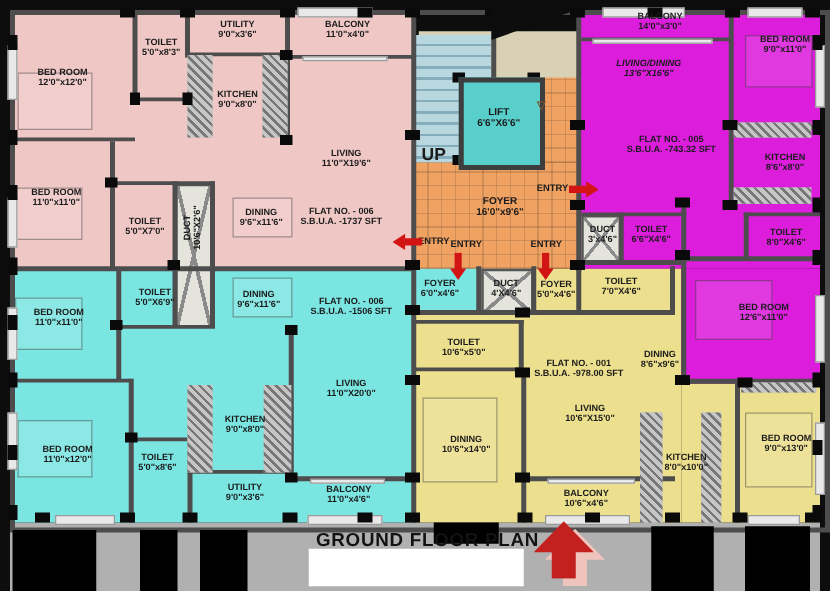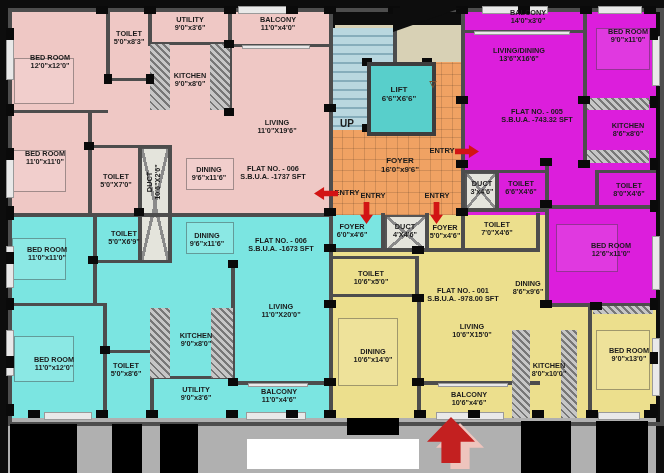--- a/index.html
+++ b/index.html
@@ -263,21 +263,21 @@
       <div class="lbl" style="left: 124px; top: 238px; font-size: 7.3px;">
         <div>TOILET</div>
         <div>5'0"X6'9"</div>
       </div>
       <div class="lbl" style="left: 207px; top: 240px; font-size: 7.3px;">
         <div>DINING</div>
         <div>9'6"x11'6"</div>
       </div>
       <div class="lbl" style="left: 281px; top: 245px; font-size: 7.3px;">
         <div>FLAT NO. - 006</div>
-        <div>S.B.U.A. -1673 SFT</div>
+        <div>S.B.U.A. -1506 SFT</div>
       </div>
       <div class="lbl" style="left: 47px; top: 254px; font-size: 7.3px;">
         <div>BED ROOM</div>
         <div>11'0"x11'0"</div>
       </div>
       <div class="lbl" style="left: 54px; top: 364px; font-size: 7.3px;">
         <div>BED ROOM</div>
         <div>11'0"x12'0"</div>
       </div>
       <div class="lbl" style="left: 126px; top: 370px; font-size: 7.3px;">
@@ -297,21 +297,21 @@
         <div>11'0"X20'0"</div>
       </div>
       <div class="lbl" style="left: 279px; top: 396px; font-size: 7.3px;">
         <div>BALCONY</div>
         <div>11'0"x4'6"</div>
       </div>
       <div class="lbl" style="left: 528px; top: 17px; font-size: 7.3px;">
         <div>BALCONY</div>
         <div>14'0"x3'0"</div>
       </div>
-      <div class="lbl" style="left: 519px; top: 55px; font-size: 7.3px;">
+      <div class="lbl" style="left: 519px; top: 55px; font-size: 7.3px; font-style: italic;">
         <div>LIVING/DINING</div>
         <div>13'6"X16'6"</div>
       </div>
       <div class="lbl" style="left: 628px; top: 36px; font-size: 7.3px;">
         <div>BED ROOM</div>
         <div>9'0"x11'0"</div>
       </div>
       <div class="lbl" style="left: 537px; top: 116px; font-size: 7.3px;">
         <div>FLAT NO. - 005</div>
         <div>S.B.U.A. -743.32 SFT</div>
@@ -333,21 +333,21 @@
         <div>12'6"x11'0"</div>
       </div>
       <div class="lbl" style="left: 482px; top: 188px; font-size: 7.3px;">
         <div>DUCT</div>
         <div>3'x4'6"</div>
       </div>
       <div class="lbl" style="left: 399px; top: 95px; font-size: 8px;">
         <div>LIFT</div>
         <div>6'6"X6'6"</div>
       </div>
-      <div class="lbl" style="left: 347px; top: 124px; font-size: 10px;">
+      <div class="lbl" style="left: 347px; top: 124px; font-size: 14px;">
         <div>UP</div>
       </div>
       <div class="lbl" style="left: 433px; top: 84px; font-size: 9px; color: rgb(122, 82, 48);">
         <div>▽</div>
       </div>
       <div class="lbl" style="left: 400px; top: 166px; font-size: 8px;">
         <div>FOYER</div>
         <div>16'0"x9'6"</div>
       </div>
       <div class="lbl" style="left: 352px; top: 231px; font-size: 7.3px;">
@@ -406,18 +406,19 @@
       <div class="arrow down" style="left: 430px; top: 202px; width: 13px; height: 22px;"></div>
       <div class="lbl" style="left: 442px; top: 151px; font-size: 7.5px;">ENTRY</div>
       <div class="arrow right" style="left: 455px; top: 145px; width: 24px; height: 13px;"></div>
       <div class="abs" style="left: 10px; top: 424px; width: 67px; height: 49px; background: rgb(0, 0, 0);"></div>
       <div class="abs" style="left: 112px; top: 424px; width: 30px; height: 49px; background: rgb(0, 0, 0);"></div>
       <div class="abs" style="left: 160px; top: 424px; width: 38px; height: 49px; background: rgb(0, 0, 0);"></div>
       <div class="abs" style="left: 347px; top: 418px; width: 52px; height: 17px; background: rgb(0, 0, 0);"></div>
       <div class="abs" style="left: 521px; top: 421px; width: 50px; height: 52px; background: rgb(0, 0, 0);"></div>
       <div class="abs" style="left: 596px; top: 421px; width: 52px; height: 52px; background: rgb(0, 0, 0);"></div>
     </div>
+  <div class="caption">GROUND FLOOR PLAN</div>
   <div class="whitebox"></div>
   <div class="north">
     <div class="shadow"></div>
     <div class="main"></div>
   </div>
 </div>
 
 </body></html>

